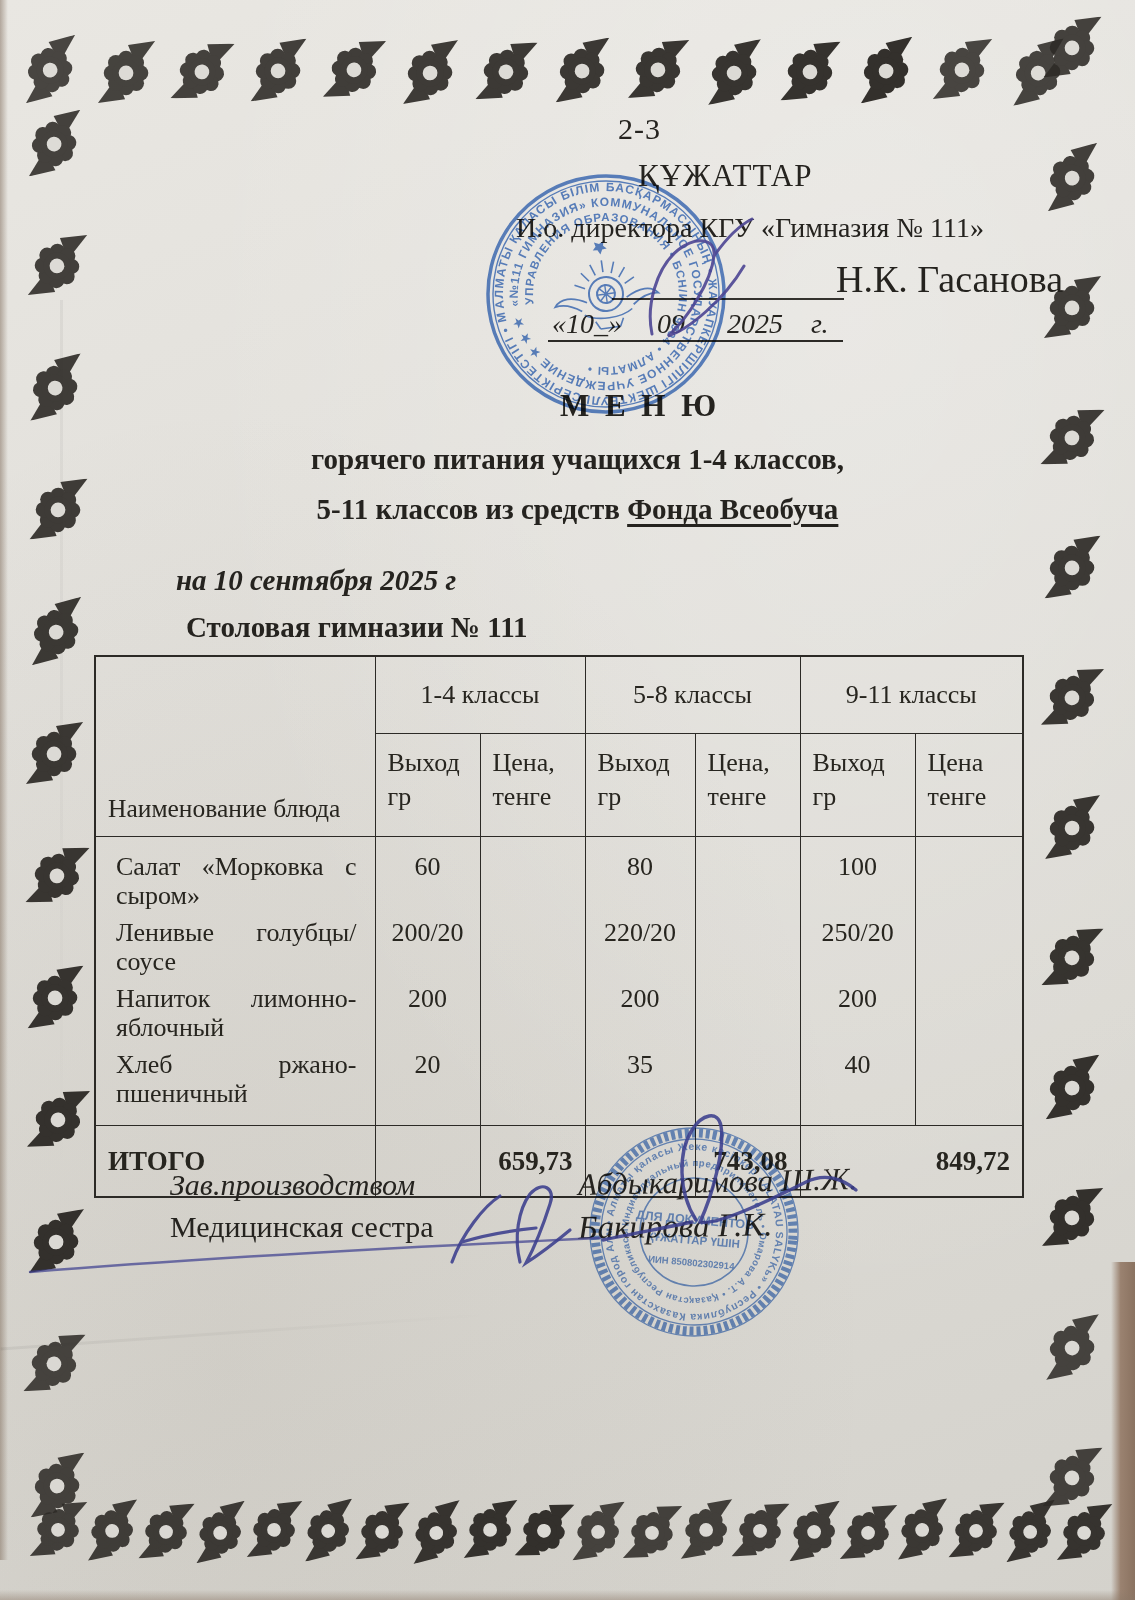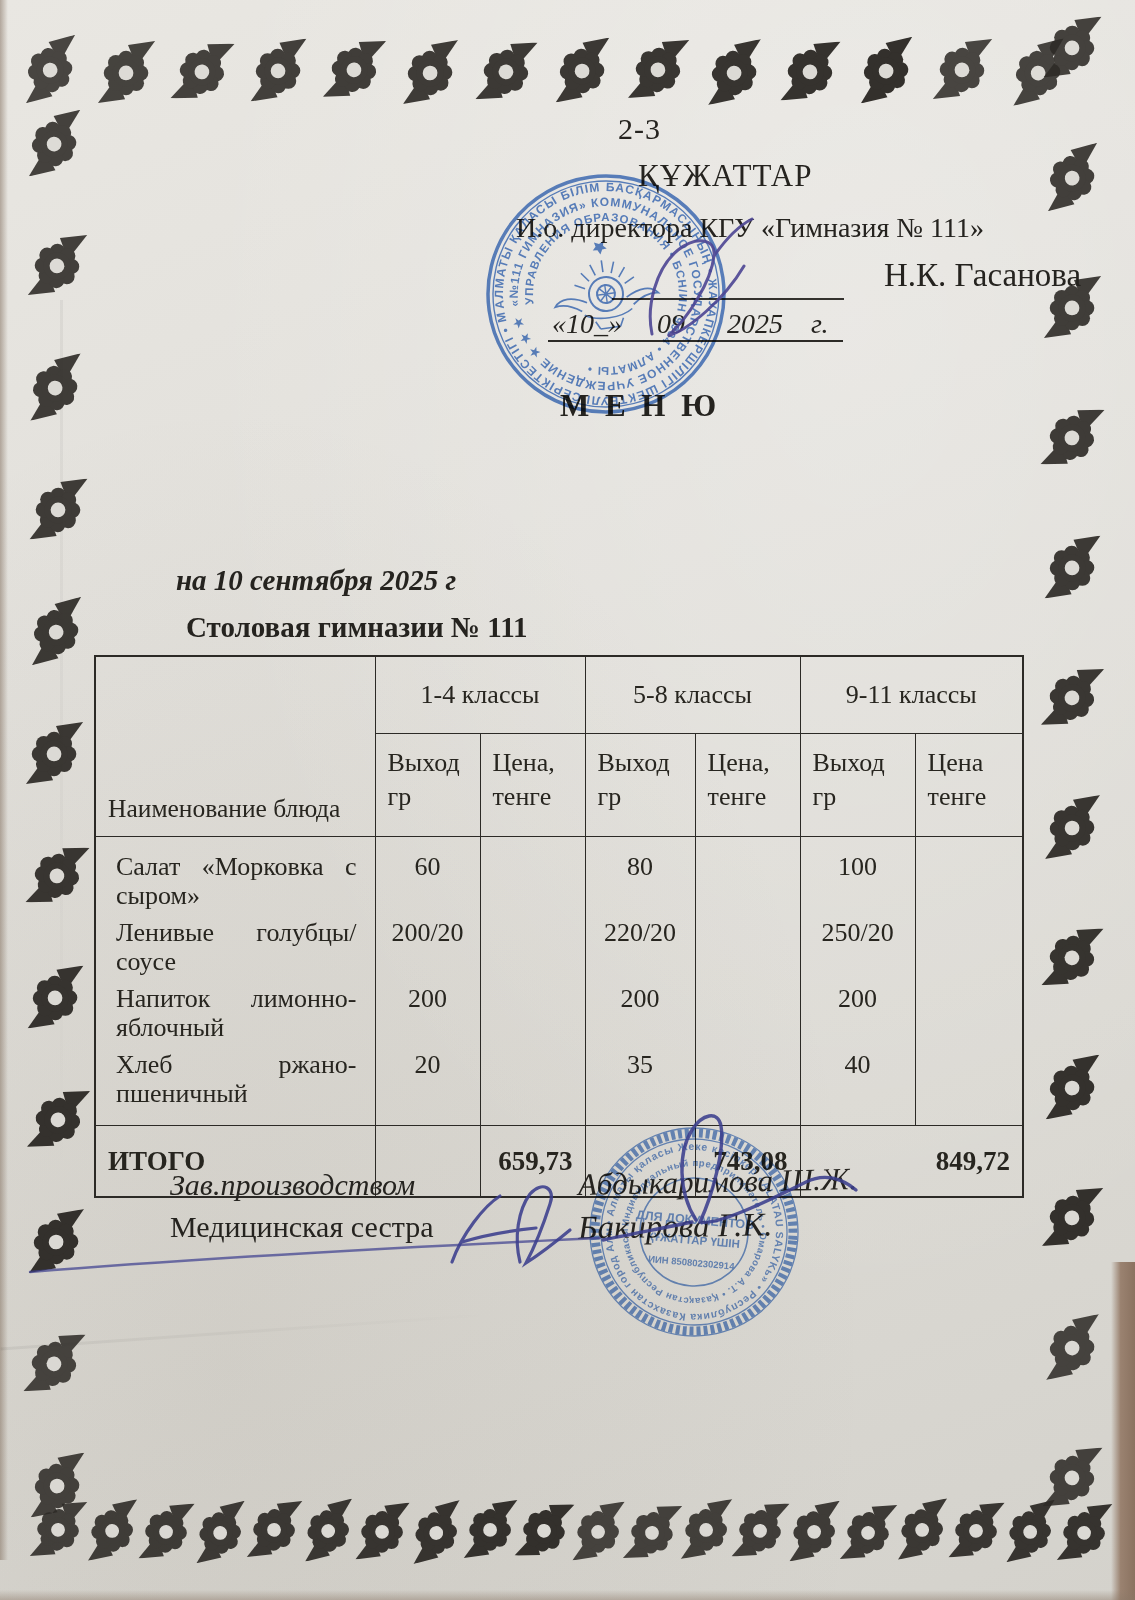--- a/index.html
+++ b/index.html
@@ -20,21 +20,21 @@
     background:linear-gradient(180deg,rgba(0,0,0,.05),rgba(0,0,0,0));}
   .crease2{position:absolute;left:0;top:1330px;width:500px;height:3px;
     background:linear-gradient(90deg,rgba(0,0,0,.06),rgba(0,0,0,0));transform:rotate(-4deg);}
 
   .orn{position:absolute;color:#2e2b27;}
   .abs{position:absolute;}
 
   .page-number{left:618px;top:112px;font-size:30px;letter-spacing:1px;}
   .approve{left:638px;top:158px;font-size:31px;letter-spacing:1px;}
   .director{left:516px;top:212px;font-size:28px;white-space:nowrap;}
-  .dir-name{left:884px;top:257px;font-size:33px;white-space:nowrap;}
+  .dir-name{left:836px;top:257px;font-size:38px;white-space:nowrap;}
   .sig-line{left:612px;top:258px;width:232px;height:40px;border-bottom:2.4px solid #34322e;}
   .date-line{left:548px;top:308px;font-size:28px;font-style:italic;white-space:pre;
     border-bottom:2.6px solid #2c2a26;padding:0 14px 0 4px;}
 
   .menu-title{left:420px;top:388px;width:440px;text-align:center;font-size:31px;font-weight:700;letter-spacing:4px;}
   .title-lines{left:20px;top:434px;width:1115px;text-align:center;font-size:29px;font-weight:700;line-height:50px;}
   .u{text-decoration:underline;text-underline-offset:5px;text-decoration-thickness:2.5px;}
 
   .meta-date{left:176px;top:564px;font-size:29px;font-weight:700;font-style:italic;}
   .canteen{left:186px;top:611px;font-size:29px;font-weight:700;}
@@ -274,20 +274,24 @@
     </div>
 
   <div class="abs page-number">2-3</div>
   <div class="abs approve">ҚҰЖАТТАР</div>
   <div class="abs director">И.о. директора КГУ «Гимназия № 111»</div>
   <div class="abs sig-line"></div>
   <div class="abs dir-name">Н.К. Гасанова</div>
   <div class="abs date-line">«10_»     09      2025    г.</div>
 
   <div class="abs menu-title">М Е Н Ю</div>
+  <div class="abs title-lines">
+    <div>горячего питания учащихся 1-4 классов,</div>
+    <div><span>5-11 классов из средств </span><span class="u">Фонда Всеобуча</span></div>
+  </div>
 
   <div class="abs meta-date">на 10 сентября 2025 г</div>
   <div class="abs canteen">Столовая гимназии № 111</div>
 
   <table class="menu">
     <colgroup>
       <col style="width:280px">
         <col style="width:105px">
         <col style="width:105px">
       <col style="width:110px">

